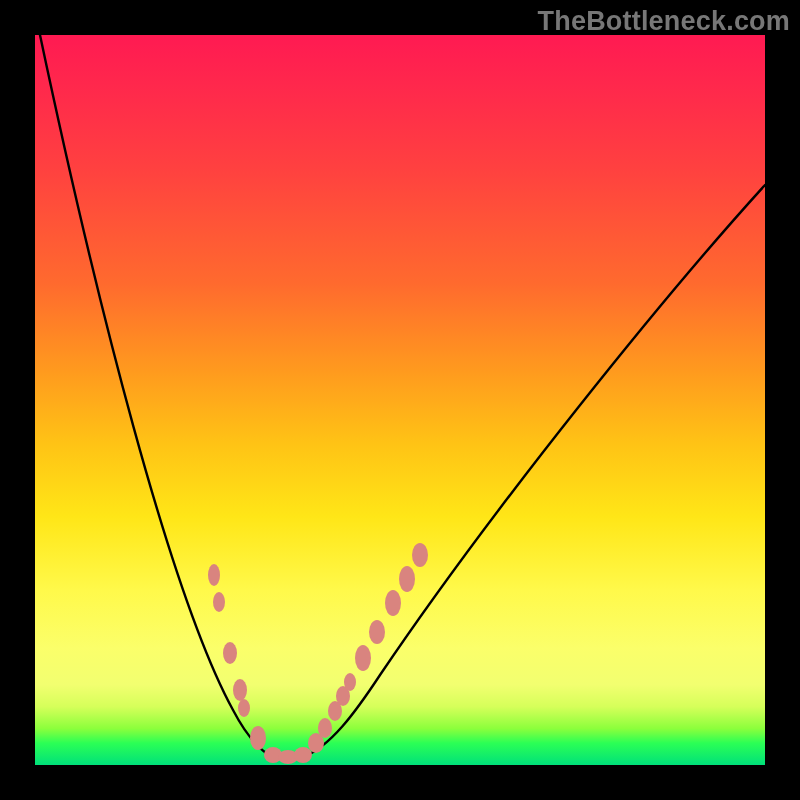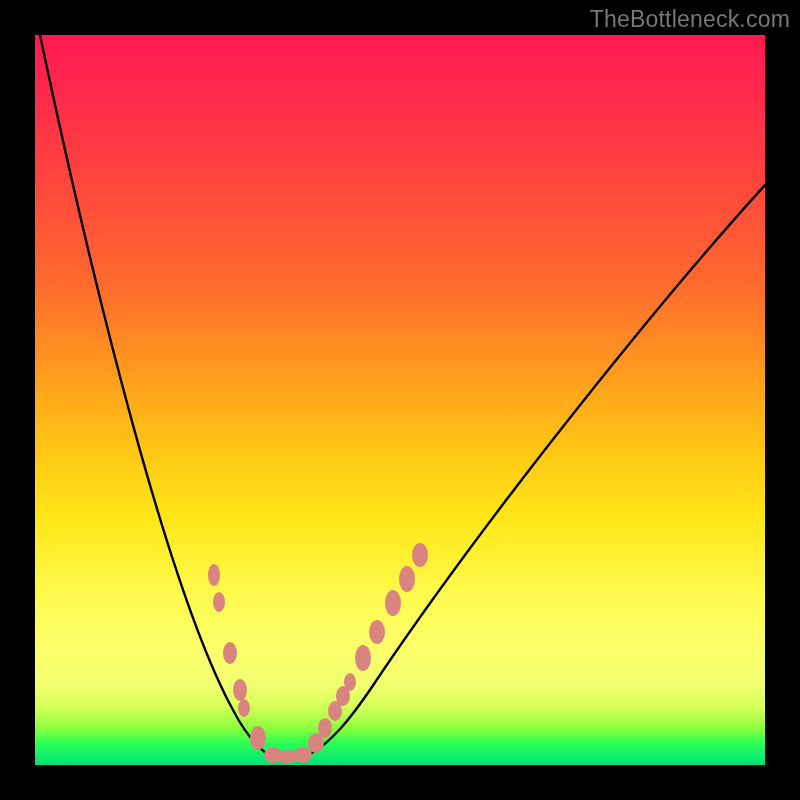--- a/index.html
+++ b/index.html
@@ -42,23 +42,23 @@
       #8cff3c 95%,
       #2bff55 97%,
       #00e07a 100%
     );
   }
   .watermark {
     position: absolute;
     top: 6px;
     right: 10px;
     color: #777;
-    font-size: 23px;
+    font-size: 27px;
     letter-spacing: 0.2px;
-    font-weight: 400;
+    font-weight: 700;
   }
   svg.curves {
     position: absolute;
     left: 0;
     top: 0;
     width: 730px;
     height: 730px;
     overflow: visible;
   }
 </style>

